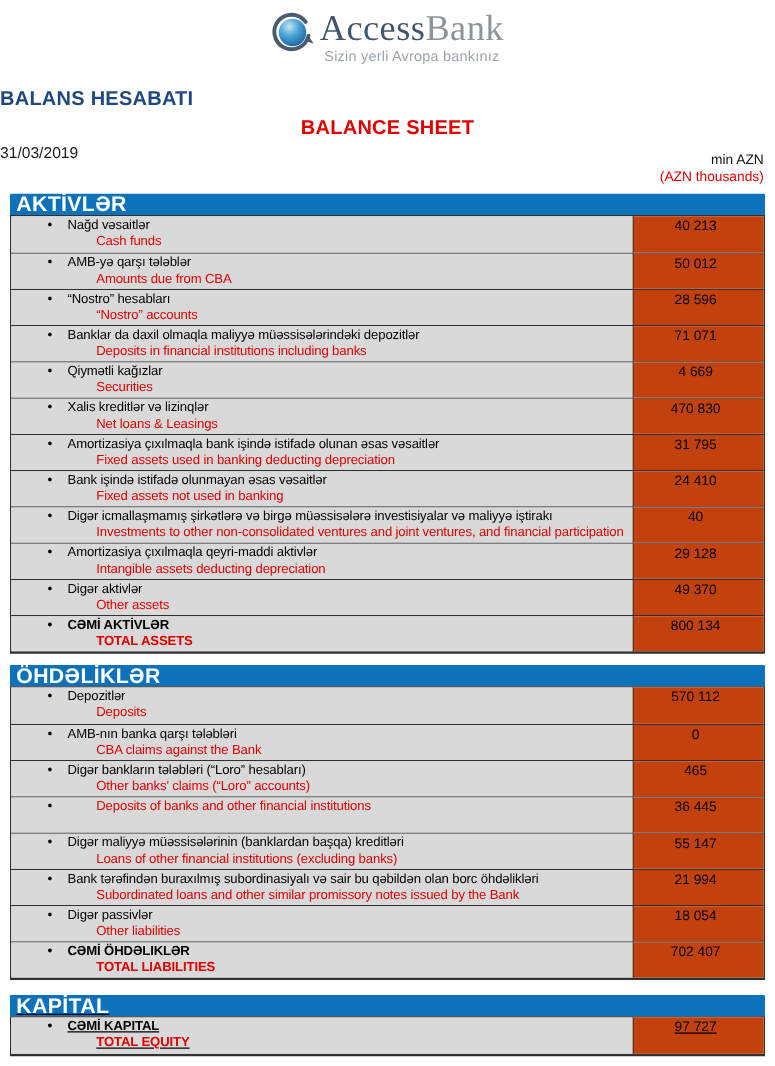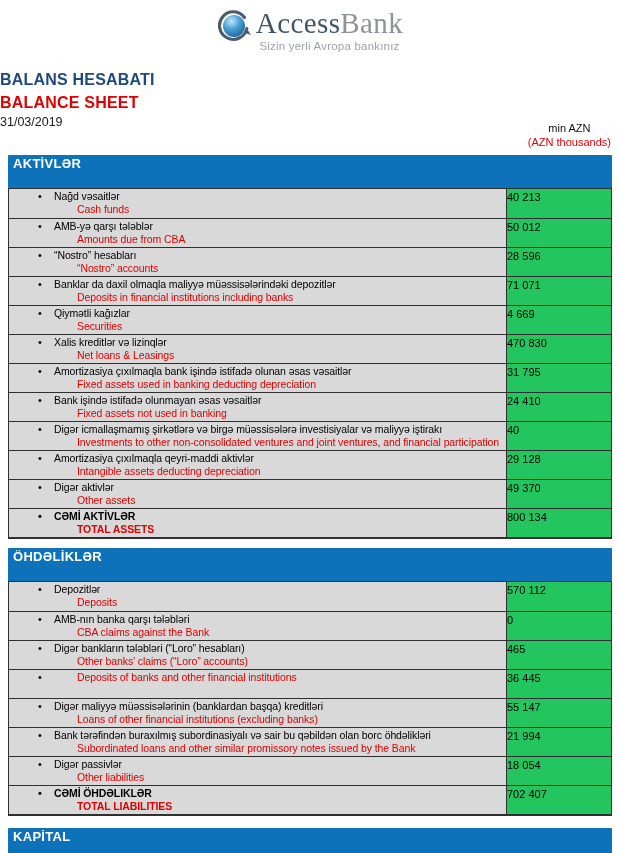--- a/index.html
+++ b/index.html
@@ -15,46 +15,46 @@
   .logo-icon{flex:0 0 auto;margin-top:1px;}
   .logo-textcol{display:flex;flex-direction:column;align-items:center;}
   .logo-name{font-family:"Liberation Serif","DejaVu Serif",serif;font-size:29px;line-height:30px;letter-spacing:.4px;white-space:nowrap;}
   .logo-name .access{color:var(--logo-access,#41566A);}
   .logo-name .bank{color:var(--logo-bank,#8C9399);}
   .tagline{font-size:11.5px;line-height:13px;color:var(--logo-tagline,#9BA3AB);margin-top:2px;letter-spacing:.2px;}
 
   
   .title-az{position:absolute;top:71px;left:0;width:100%;text-align:left;
     font-size:16px;font-weight:700;color:var(--title-blue,#1F497D);letter-spacing:.2px;}
-  .title-en{position:absolute;top:94px;left:0;width:100%;
+  .title-en{position:absolute;top:94px;left:0;width:100%;text-align:center;
     font-size:16px;font-weight:700;color:var(--accent-red,#E00000);letter-spacing:.2px;}
   .report-date{position:absolute;top:115px;left:0;width:100%;text-align:left;
     font-size:12.5px;color:#1a1a1a;}
-  .units{position:absolute;top:121px;right:9px;text-align:center;font-size:11px;line-height:14px;}
+  .units{position:absolute;top:121px;right:9px;text-align:right;font-size:11px;line-height:14px;}
   .unit-az{color:#111;}
   .unit-en{color:var(--accent-red,#E00000);}
 
   
   .sections{position:absolute;top:155px;left:8px;width:604px;}
   .bs-section{margin-bottom:9px;}
-  .bs-section:last-child{margin-bottom:0;}
+  .bs-section:last-child{margin-bottom:0;text-decoration:underline;}
   .sec-header{
-    height:33px;line-height:17px;background:var(--section-bg,#0D72BA);
-    color:#fff;font-weight:700;font-size:13px;padding-left:5px;letter-spacing:.3px;
+    height:17px;line-height:17px;background:var(--section-bg,#0D72BA);
+    color:#fff;font-weight:700;font-size:17px;padding-left:5px;letter-spacing:.3px;
     border-radius:1px 1px 0 0;
   }
   .rows{border:1px solid var(--border,#303030);border-bottom-width:2px;}
   .row{display:flex;height:29px;box-sizing:border-box;}
   .row + .row{border-top:1px solid var(--border,#303030);}
   .label-cell{flex:1 1 auto;background:var(--label-bg,#D9D9D9);position:relative;padding-top:1px;overflow:hidden;min-width:0;}
   .bullet{position:absolute;left:29px;top:1px;font-size:11px;line-height:13px;color:#000;}
   .az{display:block;margin-left:45px;font-size:10.5px;line-height:13px;letter-spacing:-.1px;white-space:nowrap;color:#000;}
   .en{display:block;margin-left:68px;font-size:10.5px;line-height:13px;letter-spacing:-.1px;white-space:nowrap;color:var(--accent-red,#E00000);}
-  .value-cell{flex:0 0 105px;border-left:1px solid var(--border,#303030);background:#22c55e;
-    text-align:left;font-size:11px;line-height:14px;padding:1px 5px 0 0;box-sizing:border-box;color:#000;white-space:nowrap;}
+  .value-cell{flex:0 0 105px;border-left:1px solid var(--border,#303030);background:#c2410c;
+    text-align:center;font-size:11px;line-height:14px;padding:1px 5px 0 0;box-sizing:border-box;color:#000;white-space:nowrap;}
   .row.bold .az,.row.bold .en,.row.bold .bullet{font-weight:700;}
 </style>
 </head>
 <body>
 
 <div class="page">
 
   <div class="logo">
     <svg class="logo-icon" width="34" height="36" viewBox="0 0 34 36" aria-hidden="true">
       <defs>

